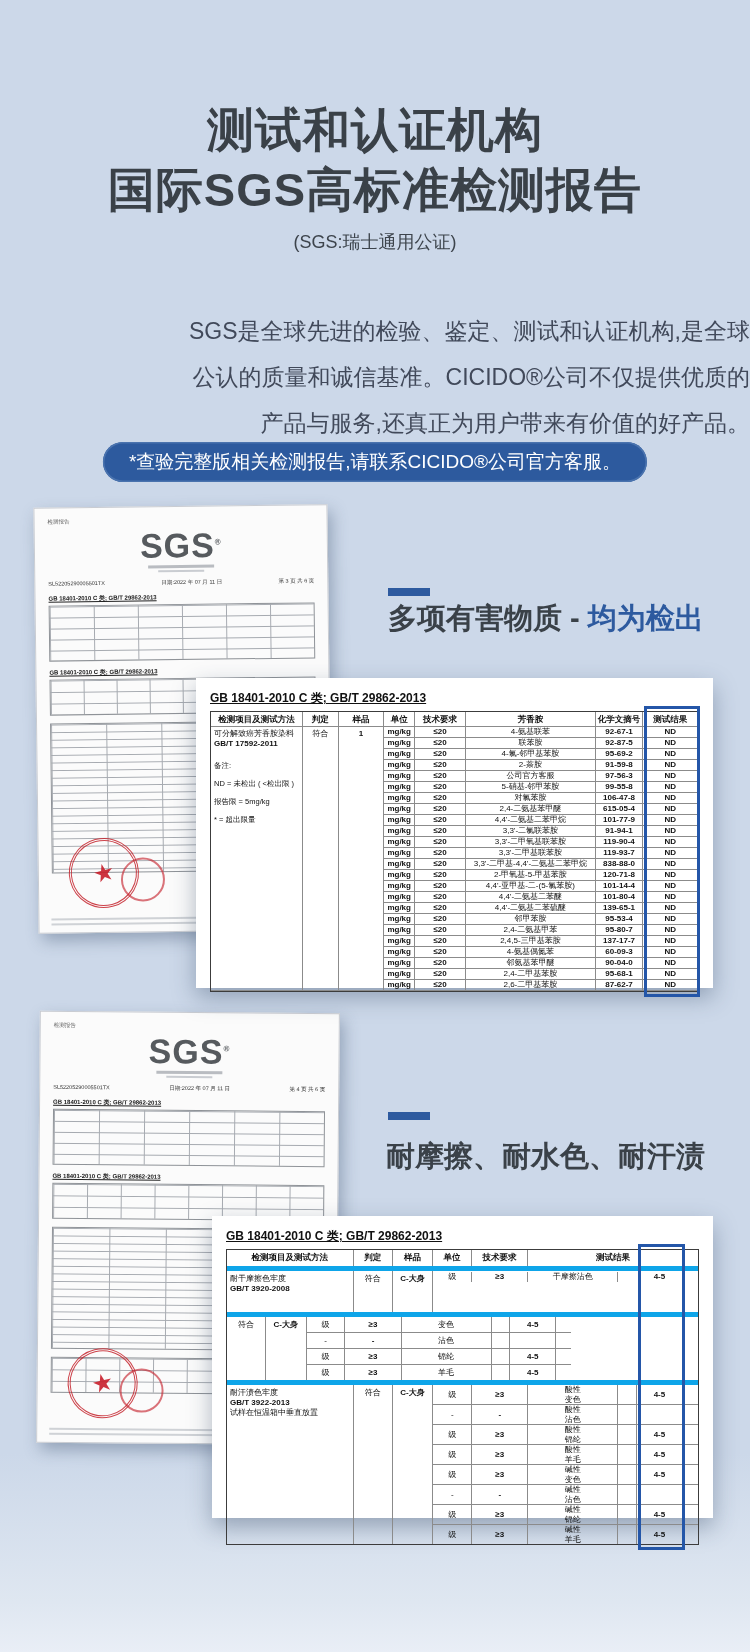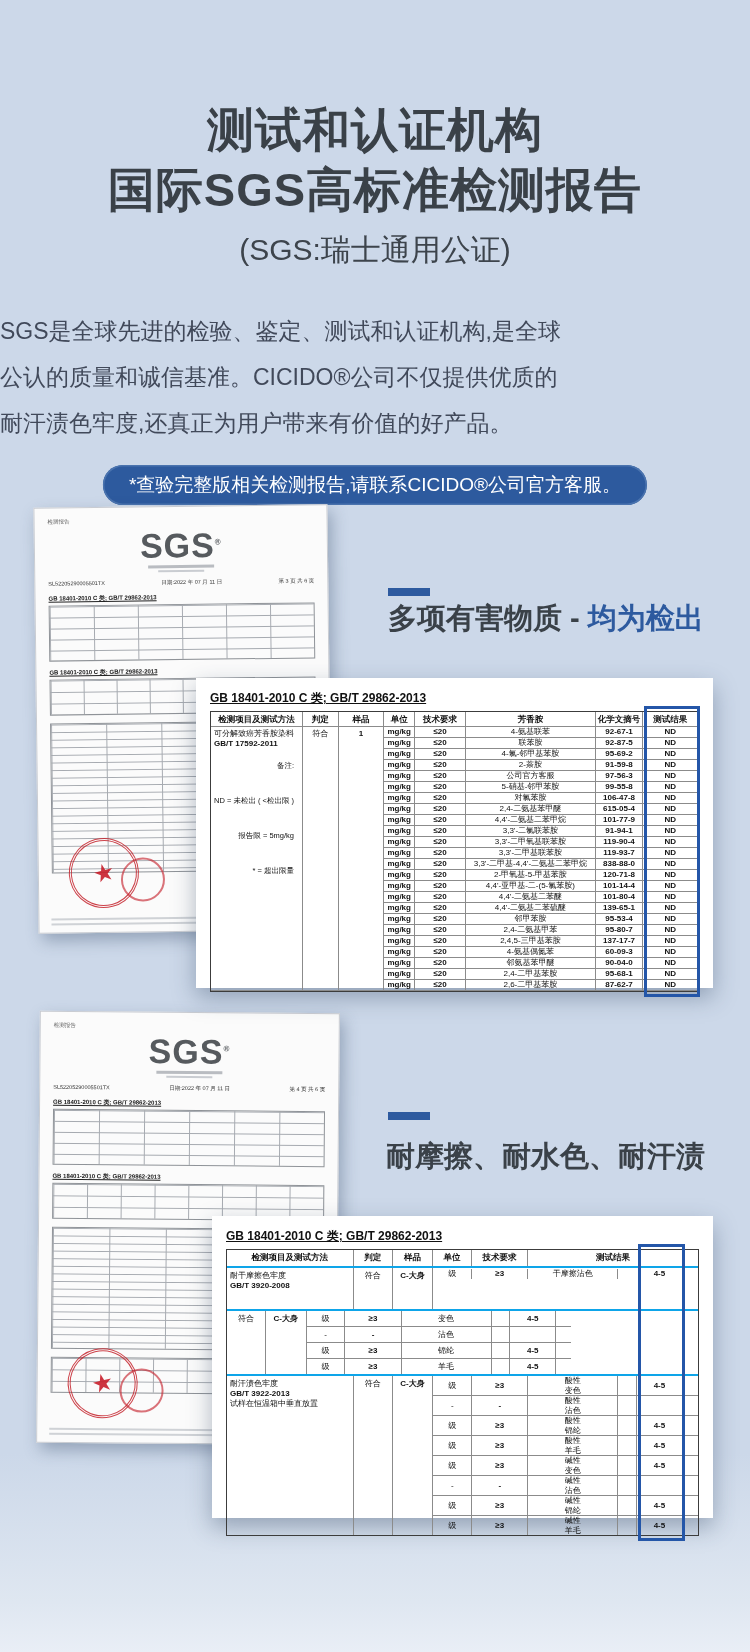--- a/index.html
+++ b/index.html
@@ -2,24 +2,24 @@
 <html><head>
 <meta charset="utf-8">
 <style>
   html,body{margin:0;padding:0;}
   .page{position:relative;width:750px;height:1652px;overflow:hidden;
     background:linear-gradient(180deg,#ccd8e9 0%,#ccd8e9 88%,#dfe7f1 97%,#e9eef6 100%);
     font-family:"Liberation Sans","DejaVu Sans",sans-serif;color:#3a4148;}
   
   .hdr{position:absolute;top:100px;left:0;width:100%;text-align:center;}
   .hdr .t{font-size:47px;font-weight:700;line-height:60px;color:#3a4148;letter-spacing:1px;}
-  .hdr .sub{margin-top:10px;font-size:30px;font-weight:500;color:#3d444c;}
-  .intro{position:absolute;top:308px;left:0;width:100%;text-align:left;
+  .hdr .sub{margin-top:10px;font-size:18px;font-weight:500;color:#3d444c;}
+  .intro{position:absolute;top:308px;left:0;width:100%;text-align:right;
     font-size:23px;line-height:46px;color:#41495a;font-weight:500;}
-  .pill{position:absolute;top:465px;left:50%;transform:translateX(-50%);
+  .pill{position:absolute;top:442px;left:50%;transform:translateX(-50%);
     background:#2d5a9e;color:#fff;font-size:19px;line-height:40px;height:40px;
     padding:0 26px;border-radius:21px;white-space:nowrap;box-shadow:inset 0 0 0 1.5px #4a73ae;}
   
   .cert{position:absolute;background:#fbfbfb;border:1px solid #c9ccd2;box-sizing:border-box;
     box-shadow:4px 7px 16px rgba(55,75,105,.38);padding:10px 13px;color:#444;}
   .cert1{left:36px;top:506px;width:294px;height:426px;transform:rotate(-0.7deg);z-index:1;}
   .cert2{left:38px;top:1012px;width:300px;height:432px;transform:rotate(0.5deg);z-index:1;}
   .c-top{font-size:5.5px;color:#666;}
   .c-logo{text-align:center;font-size:34px;font-weight:700;color:#565a5e;letter-spacing:1px;line-height:34px;margin-top:2px;}
   .c-logo sup{font-size:8px;}
@@ -57,36 +57,36 @@
   .t1{display:grid;grid-template-columns:18.9% 7.3% 9.4% 6.3% 10.5% 26.6% 9.8% 11.2%;
     border:1.4px solid #3c3c3c;font-size:8px;color:#111;grid-auto-rows:minmax(10.4px,auto);}
   .t1 .c{border-right:1px solid #8b8b8b;border-bottom:1px solid #8b8b8b;display:flex;
     align-items:center;justify-content:center;text-align:center;line-height:10px;padding:0 1px;box-sizing:border-box;}
   .t1 .h{font-weight:700;min-height:15px;font-size:8.5px;}
   .t1 .b{font-weight:700;}
   .tall{grid-row:2 / span 24;flex-direction:column;justify-content:flex-start !important;padding-top:2px !important;}
   .tc1{grid-column:1;align-items:flex-start !important;text-align:left !important;padding-left:3px !important;}
   .tc2{grid-column:2;}.tc3{grid-column:3;}
   .t1 .meth{font-weight:700;}
-  .notes{margin-top:12px;font-size:7.5px;line-height:9px;text-align:right;}
-  .notes div{margin-top:26px;}
+  .notes{margin-top:12px;font-size:7.5px;line-height:9px;text-align:left;}
+  .notes div{margin-top:9px;}
   .notes div:first-child{margin-top:0;}
   .rep{display:contents;}
   .rep > div{display:contents;}
   .hl{position:absolute;border:3px solid #2456a8;box-sizing:border-box;top:-5px;bottom:-5px;pointer-events:none;}
   .hl1{left:88.8%;width:11.4%;}
   .hl2{left:87.0%;width:10.0%;}
   
   .t2{border:1.4px solid #3c3c3c;font-size:8px;color:#111;}
   .t2head{display:flex;}
   .t2 .hc{border-right:1px solid #8b8b8b;min-height:16px;display:flex;align-items:center;
     justify-content:center;font-weight:700;font-size:8.5px;box-sizing:border-box;text-align:center;}
   .w-item{width:26.9%;}.w-pan{width:8.3%;}.w-samp{width:8.6%;}
   .w-unit{width:8.2%;}.w-req{width:11.9%;}.w-res{width:36.1%;border-right:none !important;}
-  .grp{display:flex;border-top:2px solid #0ea5e9;}
+  .grp{display:flex;border-top:5px solid #0ea5e9;}
   .gc{border-right:1px solid #8b8b8b;box-sizing:border-box;display:flex;flex-direction:column;
     align-items:center;padding-top:2px;}
   .gc.left{align-items:flex-start;padding-left:3px;text-align:left;}
   .g-meth,.gsamp{font-weight:700;}
   .rows{width:56.2%;display:flex;flex-direction:column;}
   .subrow{display:flex;border-top:1px solid #8b8b8b;min-height:15px;flex:1;}
   .rows > div:nth-of-type(1) .subrow{border-top:none;}
   .rows > div:only-of-type .subrow{min-height:40px;align-items:flex-start;padding-top:1px;}
   .sc{border-right:1px solid #8b8b8b;box-sizing:border-box;display:flex;flex-direction:column;
     justify-content:center;align-items:center;text-align:center;line-height:9.5px;}
@@ -100,21 +100,21 @@
 
   <div class="hdr">
     <div class="t">测试和认证机构</div>
     <div class="t">国际SGS高标准检测报告</div>
     <div class="sub">(SGS:瑞士通用公证)</div>
   </div>
 
   <div class="intro">
     <div>SGS是全球先进的检验、鉴定、测试和认证机构,是全球</div>
     <div>公认的质量和诚信基准。CICIDO®公司不仅提供优质的</div>
-    <div>耐汗渍色牢度,还真正为用户带来有价值的好产品。</div>
+    <div>产品与服务,还真正为用户带来有价值的好产品。</div>
   </div>
 
   <div class="pill">*查验完整版相关检测报告,请联系CICIDO®公司官方客服。</div>
 
   <div class="cert cert1">
     <div class="c-top">检测报告</div>
     <div class="c-logo"><span>SGS</span><sup>®</sup></div>
     <div class="c-tag"></div>
     <div class="c-tag2"></div>
     <div class="c-ref">

